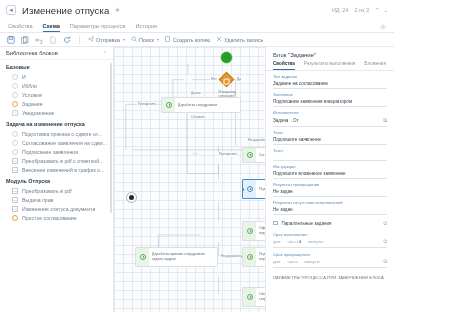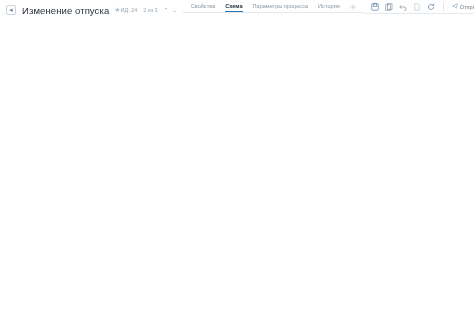--- a/index.html
+++ b/index.html
@@ -2,21 +2,21 @@
 <html><head>
 <meta charset="utf-8">
 <style>
   * { box-sizing: border-box; margin: 0; padding: 0; }
   html, body {
     width: 474px; height: 312px;
     background: #ffffff;
     font-family: "Liberation Sans", sans-serif;
     overflow: hidden;
   }
-  .app { position: relative; width: 394px; height: 312px; display: flex; flex-direction: row; background:#fff; }
+  .app { position: relative; width: 394px; height: 312px; display: flex; flex-direction: column; background:#fff; }
 
   
   .titlebar {
     height: 20px; display: flex; align-items: center;
     padding: 0 6px; flex: 0 0 auto; background: #fff;
   }
   .back-btn {
     width: 10px; height: 10px; border: 1px solid #c9d2da; border-radius: 2px;
     display: flex; align-items: center; justify-content: center;
     color: #7d8b99; font-size: 6px; line-height: 1; margin-right: 6px; background: #fff;

